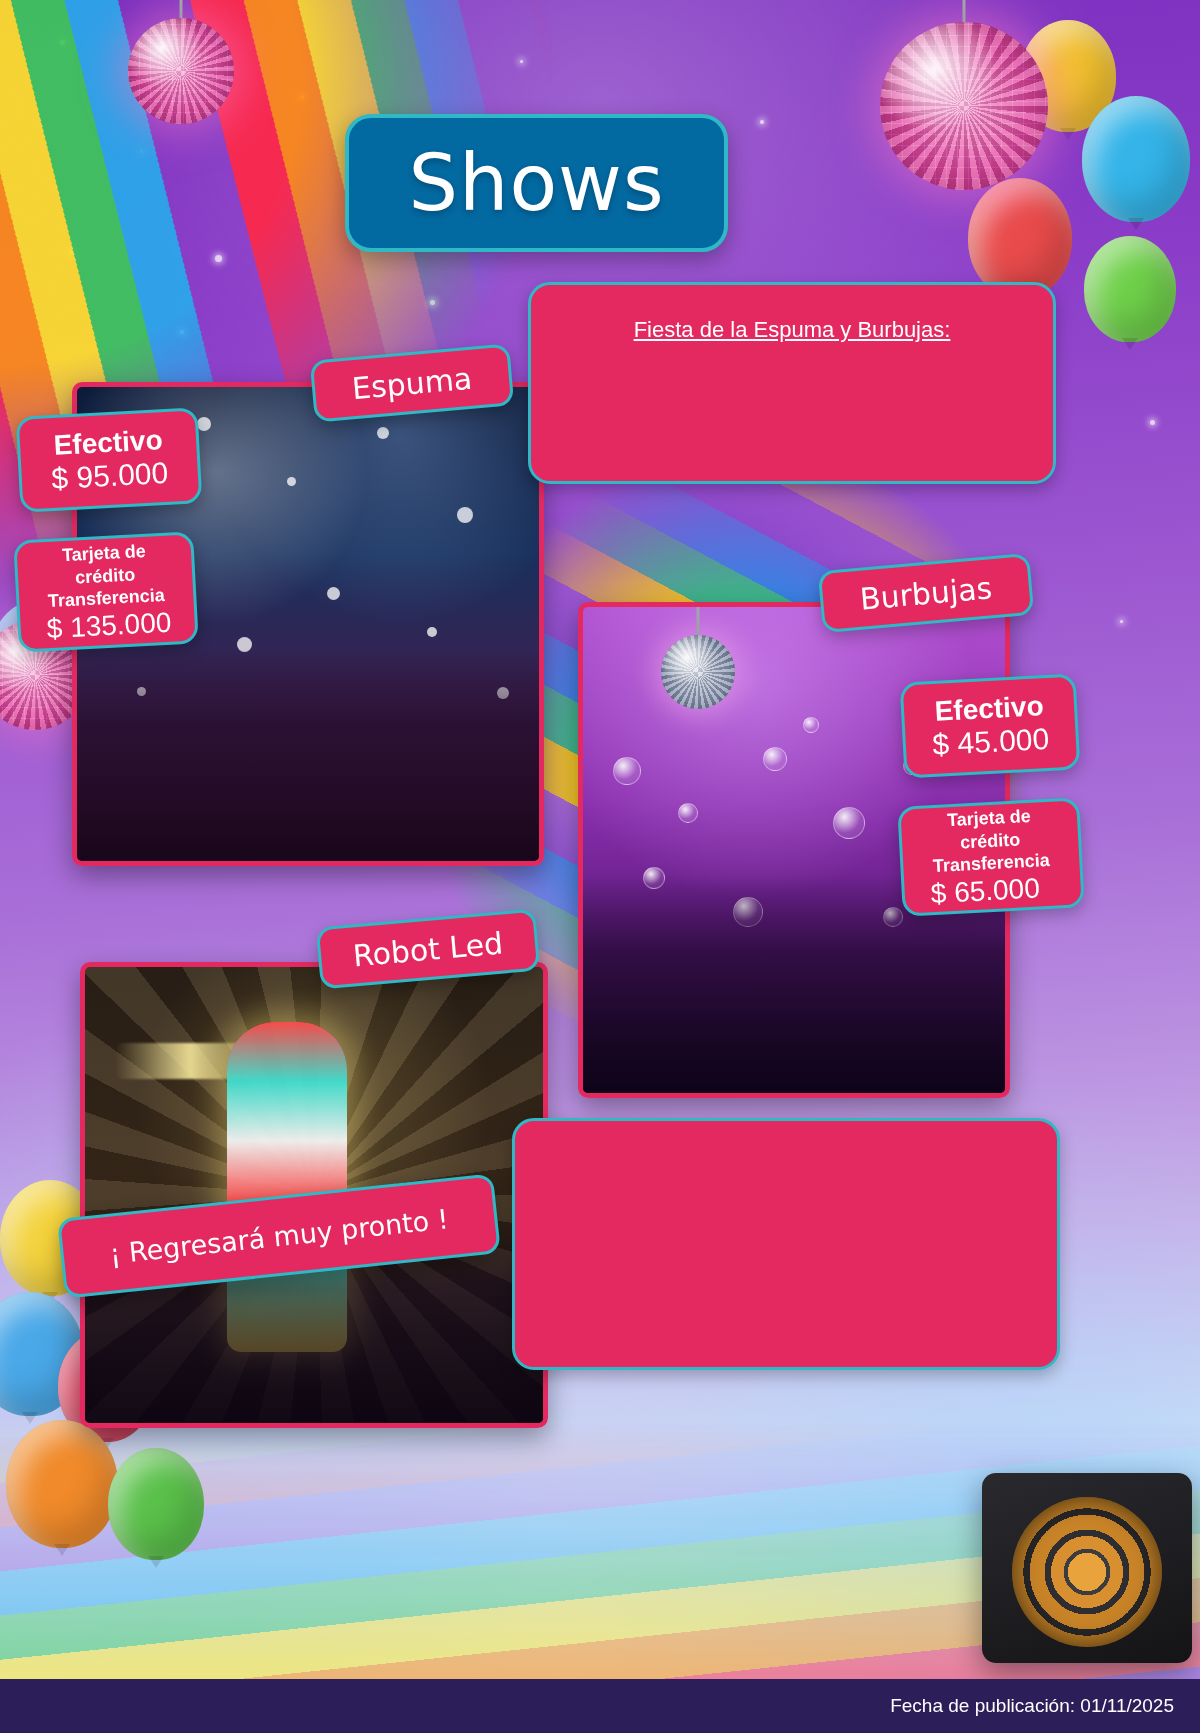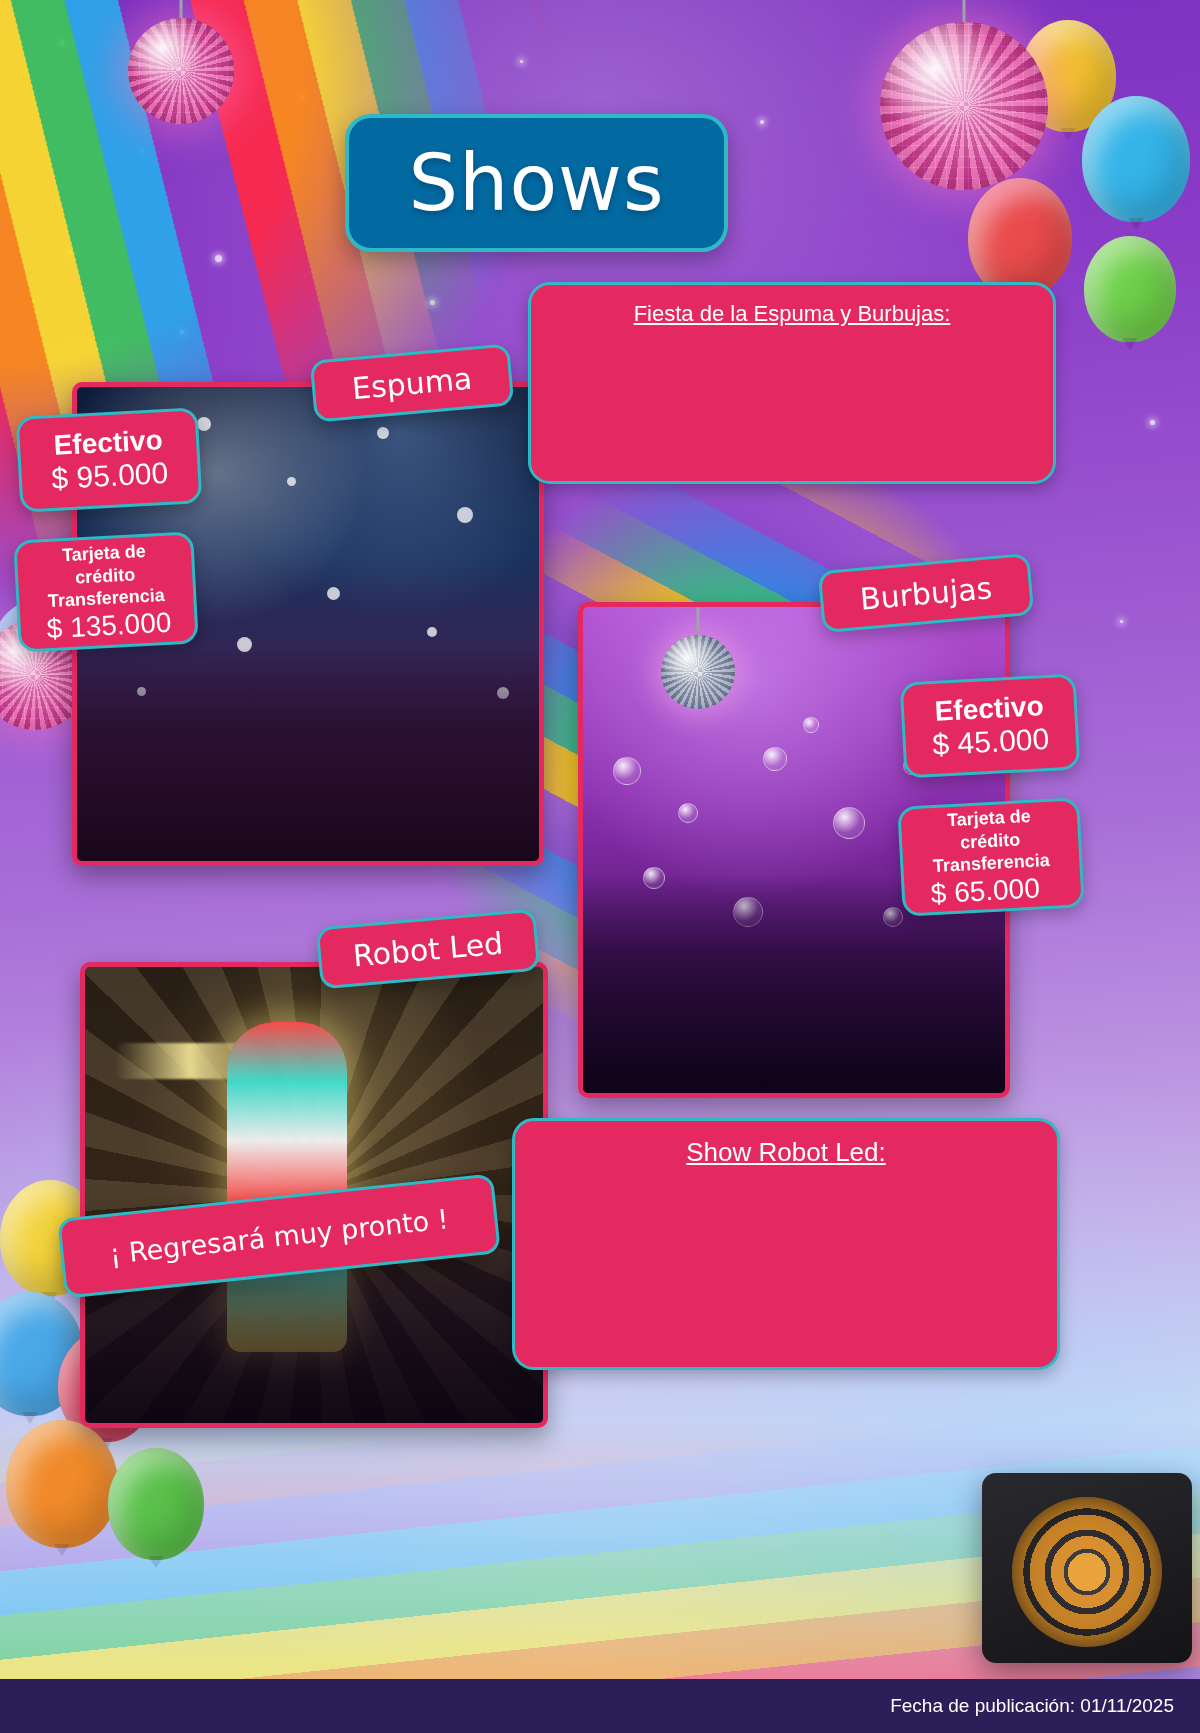--- a/index.html
+++ b/index.html
@@ -221,21 +221,21 @@
   .price-box .amount { font-size:30px; text-align:center; }
   .price-small .head { font-size:18px; line-height:1.25; text-align:center; }
   .price-small .amount { font-size:28px; text-align:left; padding-left:8px; }
 
   .pb-esp-1 { left:18px; top:412px; width:182px; height:96px; transform:rotate(-3deg); }
   .pb-esp-2 { left:16px; top:536px; width:180px; height:112px; transform:rotate(-3deg); }
   .pb-bur-1 { left:902px; top:678px; width:176px; height:96px; transform:rotate(-3deg); }
   .pb-bur-2 { left:900px; top:802px; width:182px; height:110px; transform:rotate(-3deg); }
 
   
-  .panel { padding:16px 22px; border-radius:22px; }
+  .panel { padding:32px 22px; border-radius:22px; }
   .panel .headline {
     text-align:center; font-size:22px; text-decoration:underline; margin-bottom:4px;
   }
   .panel .body { text-align:center; font-size:22px; line-height:1.32; }
   .panel-espuma { left:528px; top:282px; width:528px; height:202px; }
   .panel-robot  { left:512px; top:1118px; width:548px; height:252px; }
   .panel-robot .headline { font-size:26px; }
   .panel-robot .body { font-size:26px; line-height:1.36; }
 
   .ribbon {
@@ -411,21 +411,20 @@
     <div class="neon-sign"></div>
     <div class="robot-figure"></div>
     <div class="crowd"></div>
   </div>
 
   <div class="label-tag tag-robot">Robot Led</div>
 
   <div class="ribbon">¡ Regresará muy pronto !</div>
 
   <div class="panel panel-robot">
-    <div class="headline">Show Robot Led:</div>
   </div>
 
 
   <div class="footer-bar">
     <span class="txt">Fecha de publicación: 01/11/2025</span>
   </div>
 
 </div>
 
 </body></html>

